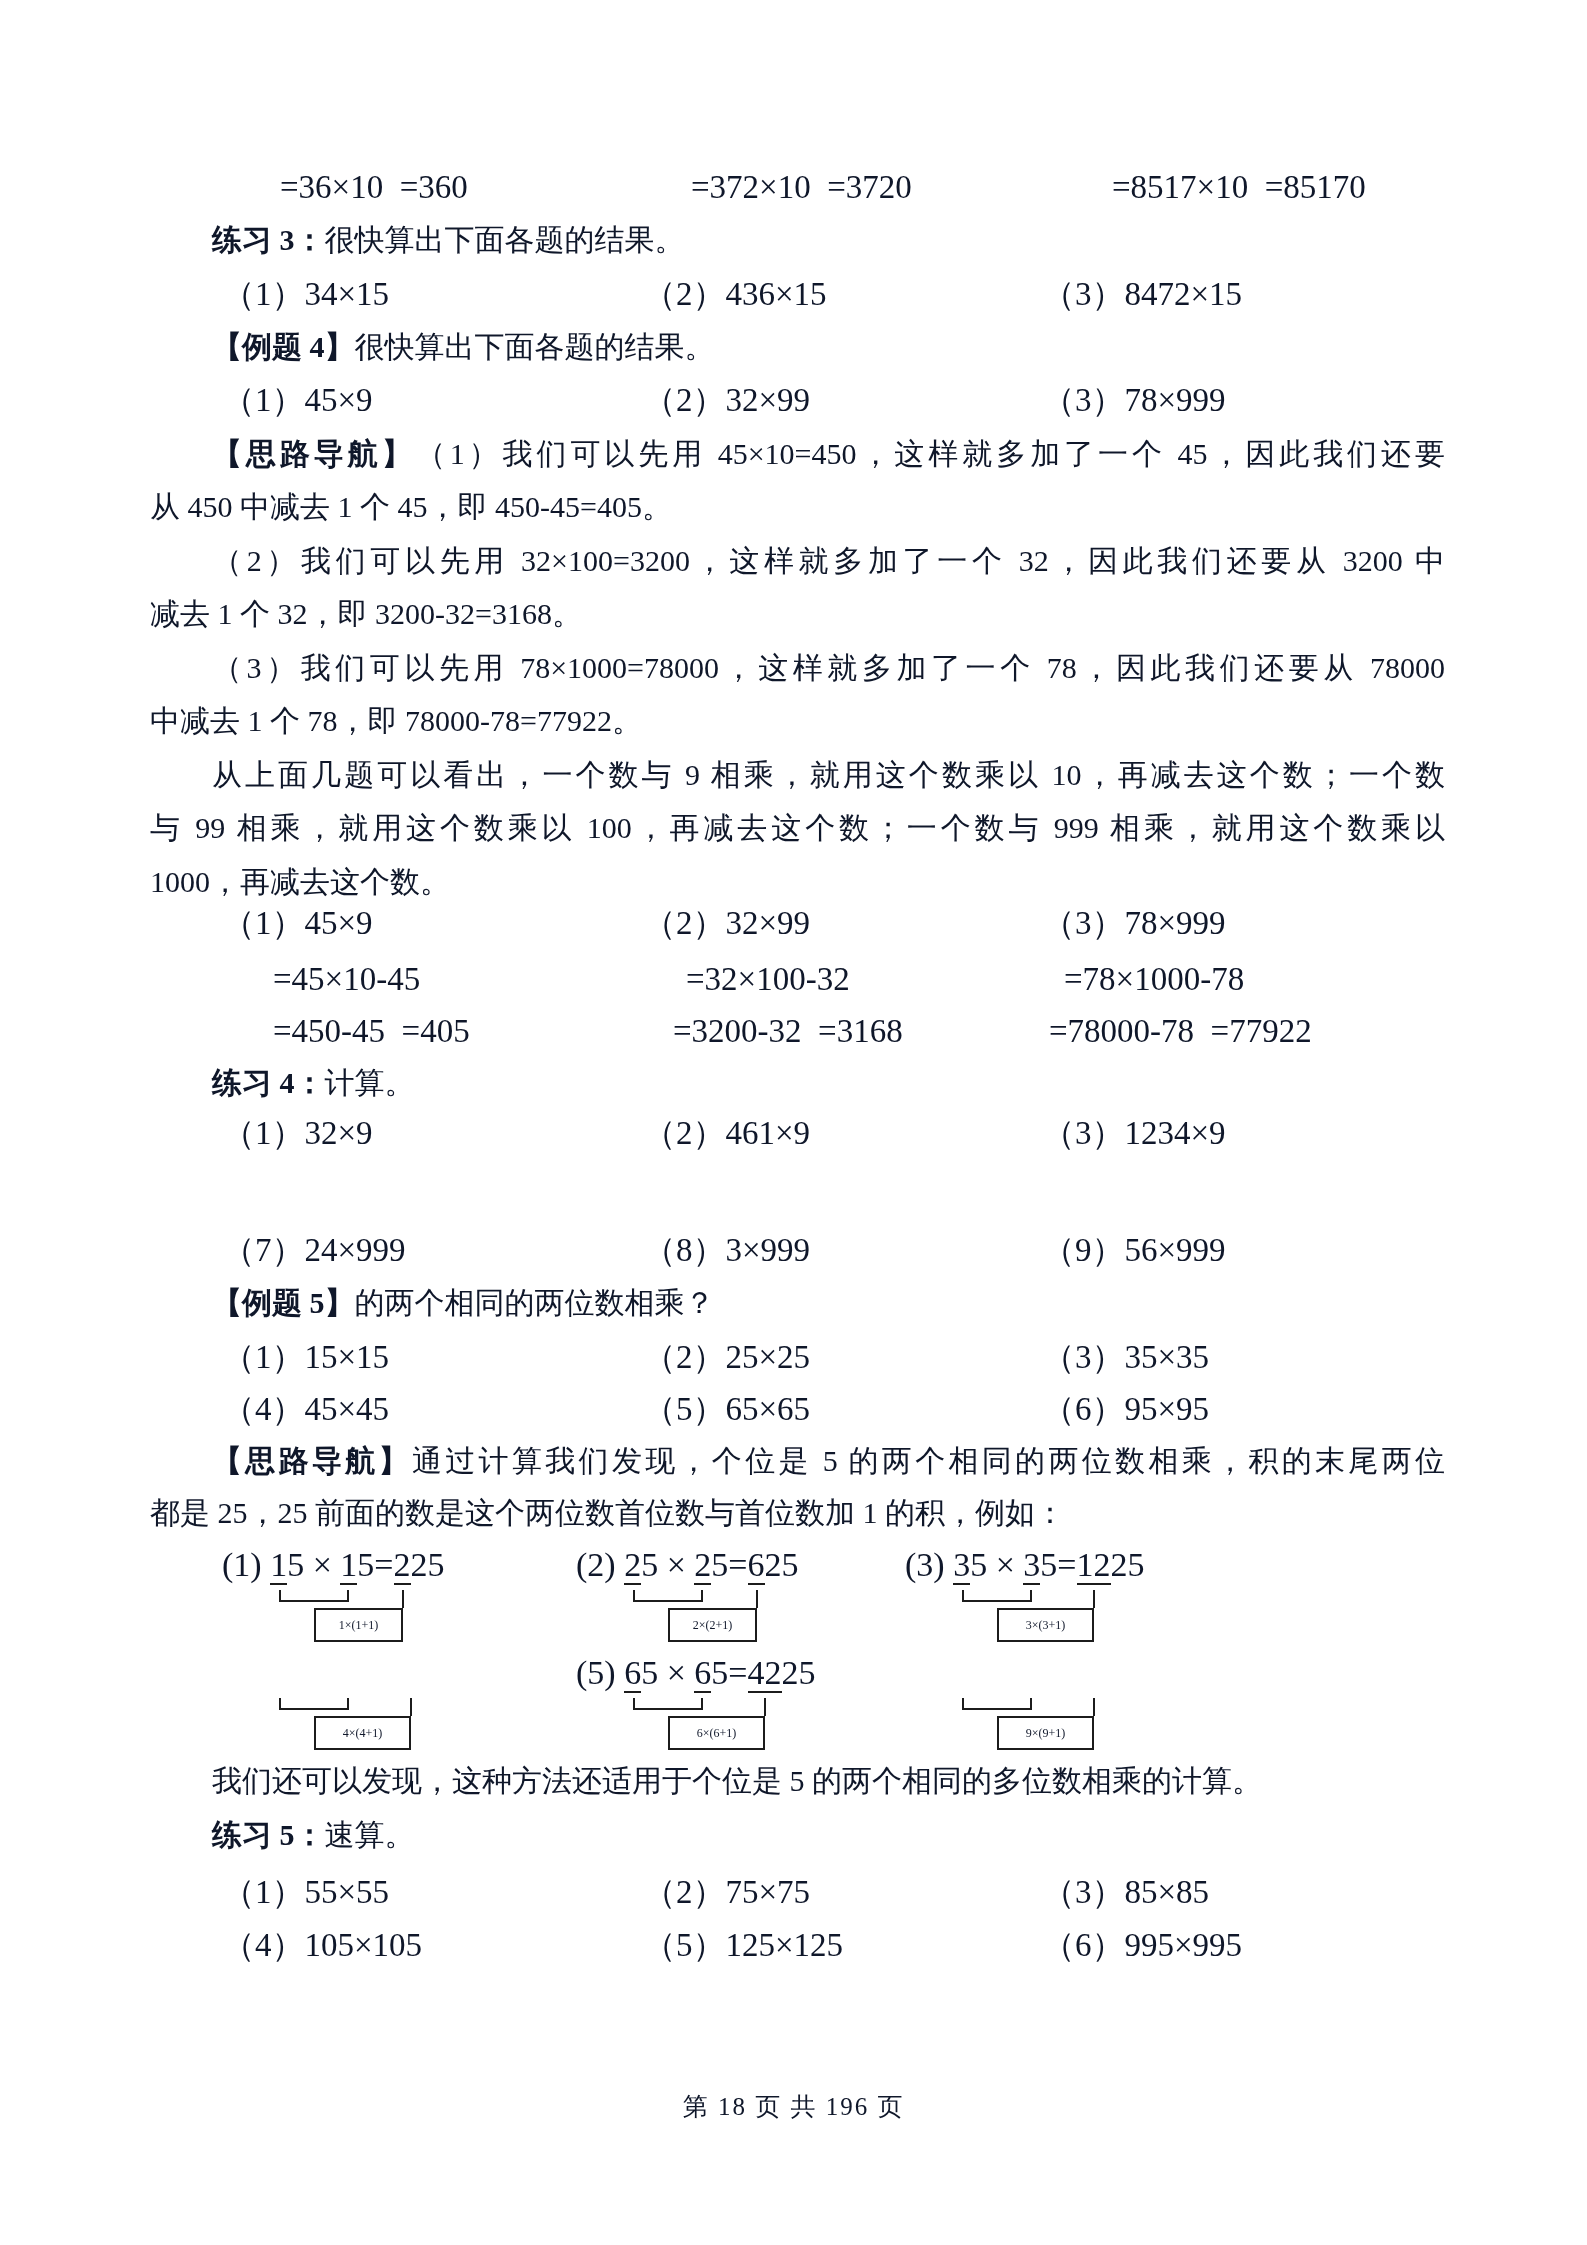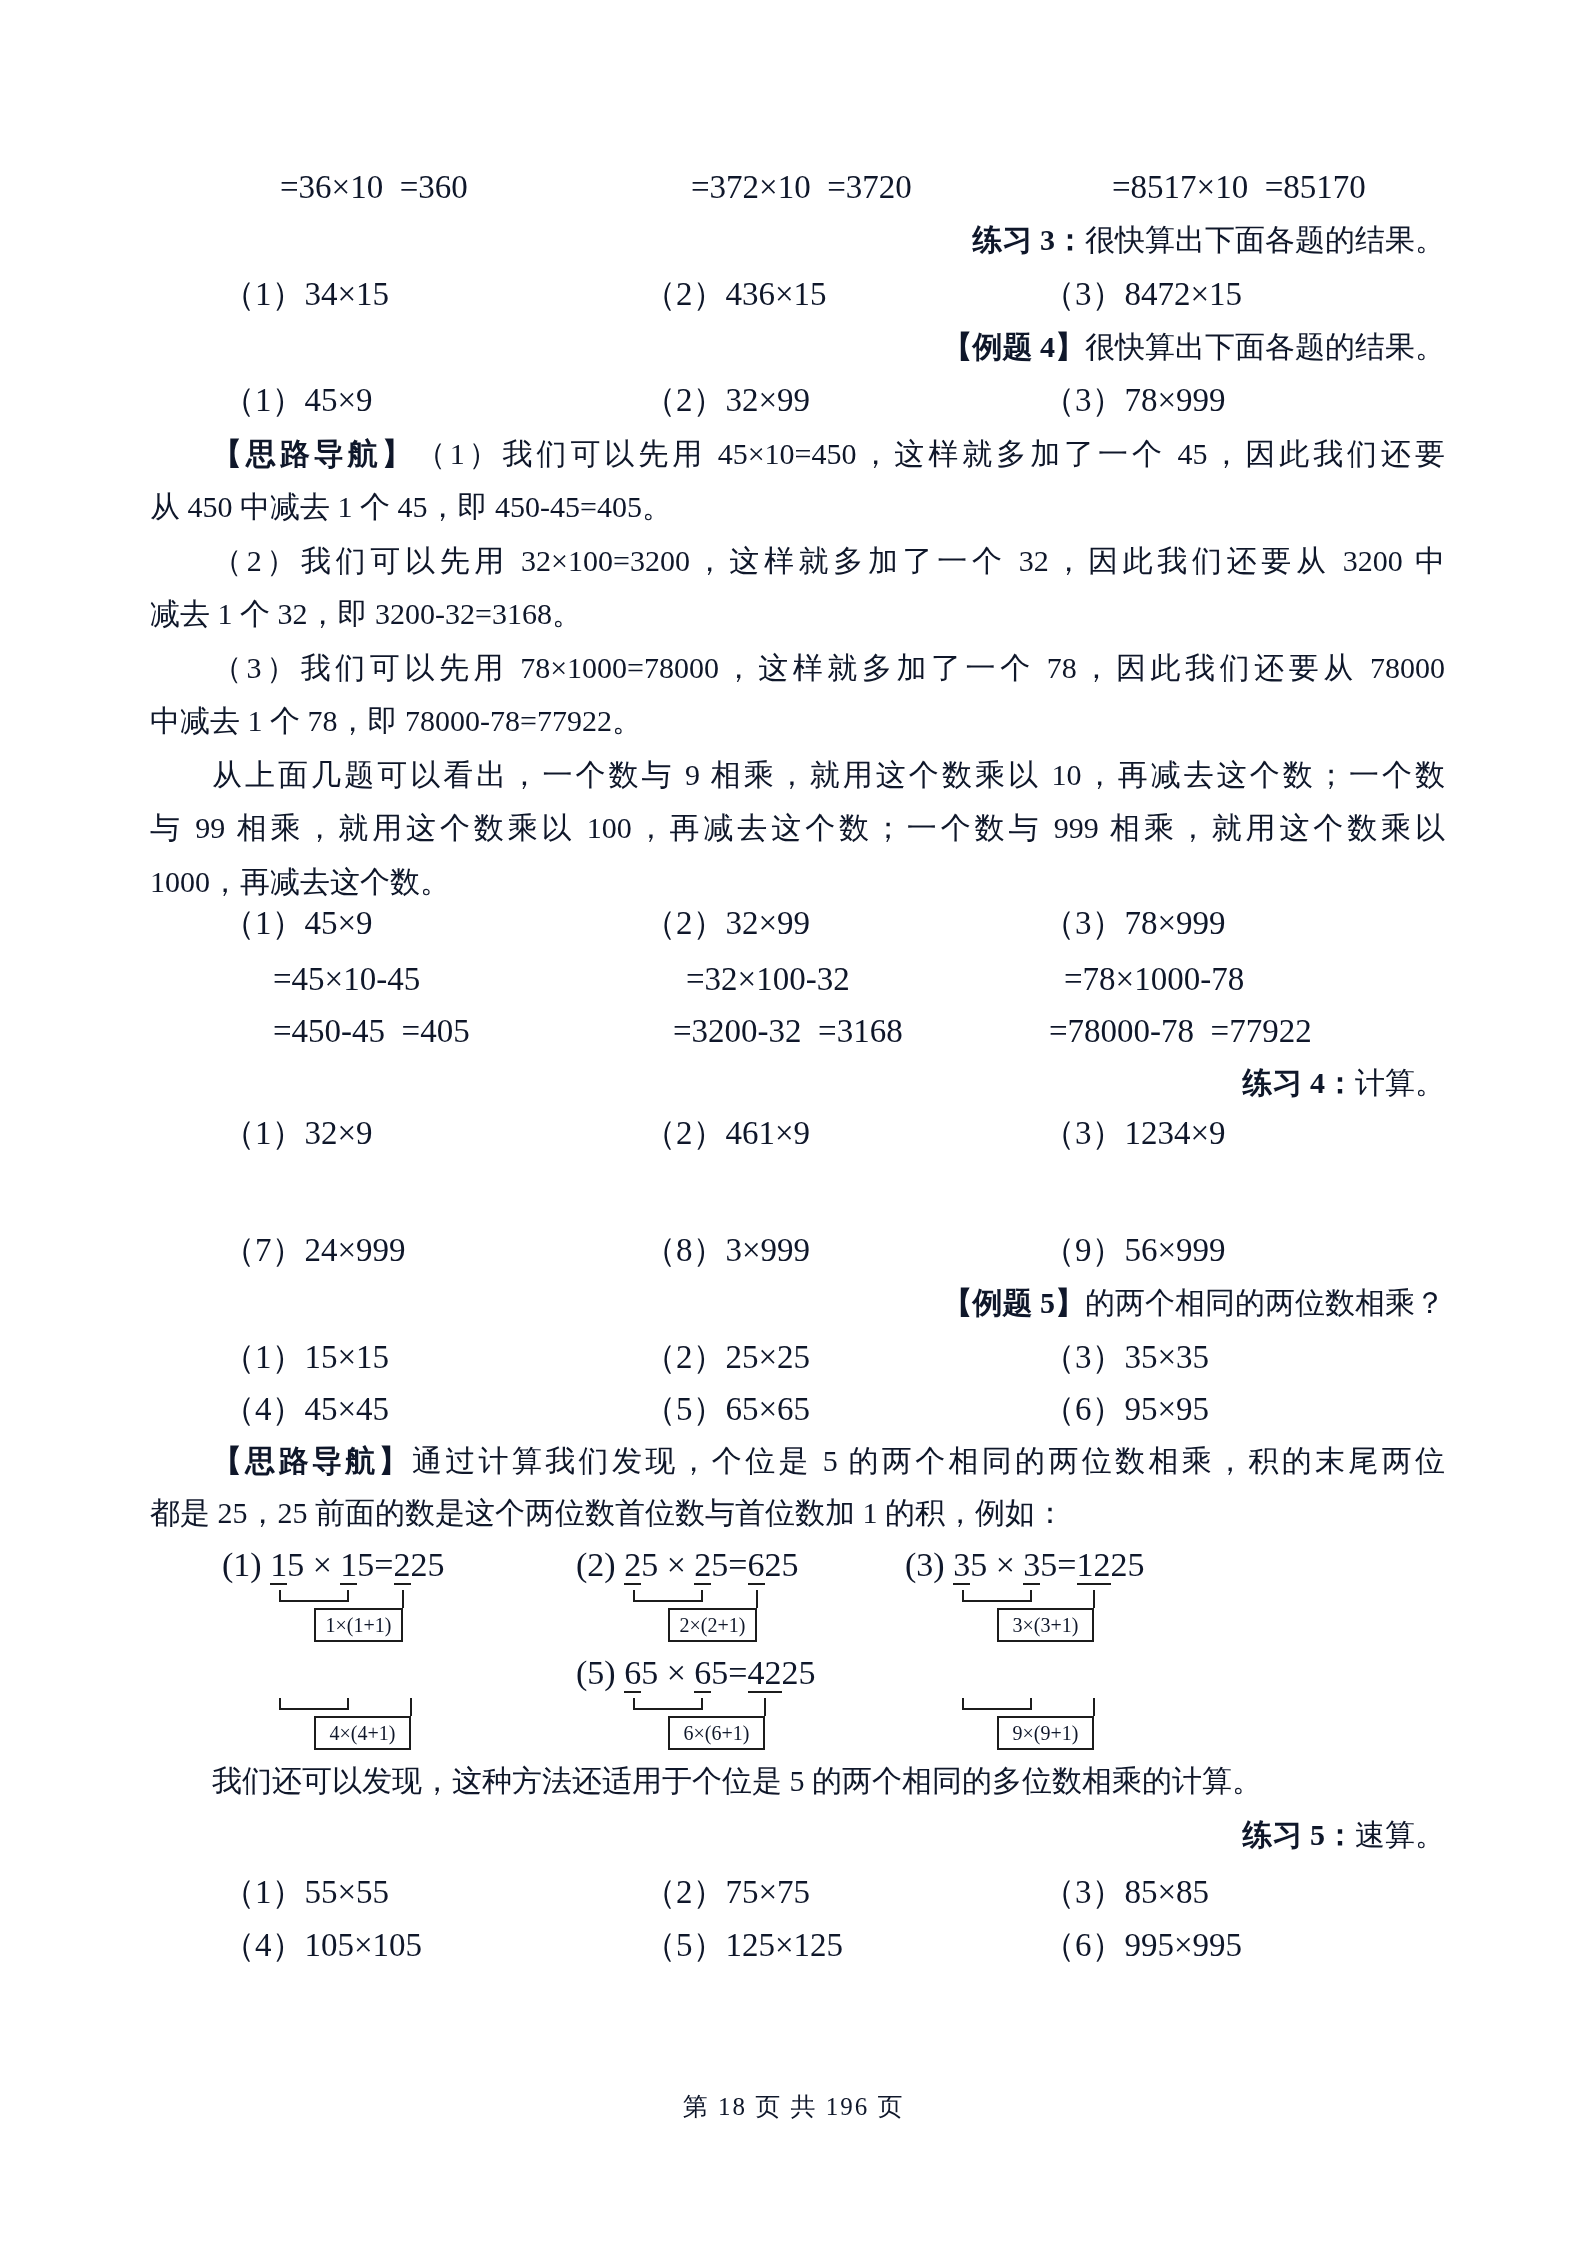--- a/index.html
+++ b/index.html
@@ -8,35 +8,35 @@
     width:1587px;height:2245px;
     background:#ffffff;
     color:#0f172a;
     font-family:"Liberation Serif","DejaVu Serif",serif;
     overflow:hidden;
   }
   .line{
     position:absolute;left:150px;width:1295px;
     height:54px;line-height:54px;font-size:30px;
   }
-  .pre{white-space:pre;text-align:right;}
+  .pre{white-space:pre;}
   .ind{padding-left:62px;width:1233px;}
   .just{text-align:justify;text-align-last:justify;}
   .lbl{font-weight:bold;}
   .cell{position:absolute;white-space:pre;font-size:33px;top:0;}
   .dcell{position:absolute;width:350px;height:108px;top:0;}
   .drow{position:absolute;left:150px;width:1295px;height:110px;}
   .dformula{font-size:34px;line-height:42px;white-space:pre;}
   .du{border-bottom:2px solid #1c1c1c;}
   .dbracket{position:absolute;height:12px;border:2px solid #1c1c1c;border-top:none;box-sizing:border-box;}
   .dc2{position:absolute;width:0;height:18px;border-left:2px solid #1c1c1c;}
   .dbox{
     position:absolute;height:34px;box-sizing:border-box;
     border:2px solid #1c1c1c;background:#fff;
-    font-size:20px;display:flex;align-items:center;justify-content:center;
+    font-size:12px;display:flex;align-items:center;justify-content:center;
     white-space:pre;
   }
   .footer{
     position:absolute;left:0;top:2080px;width:100%;height:54px;
     line-height:54px;text-align:center;font-size:25px;letter-spacing:2px;
   }
 </style>
 </head>
 <body>
 

